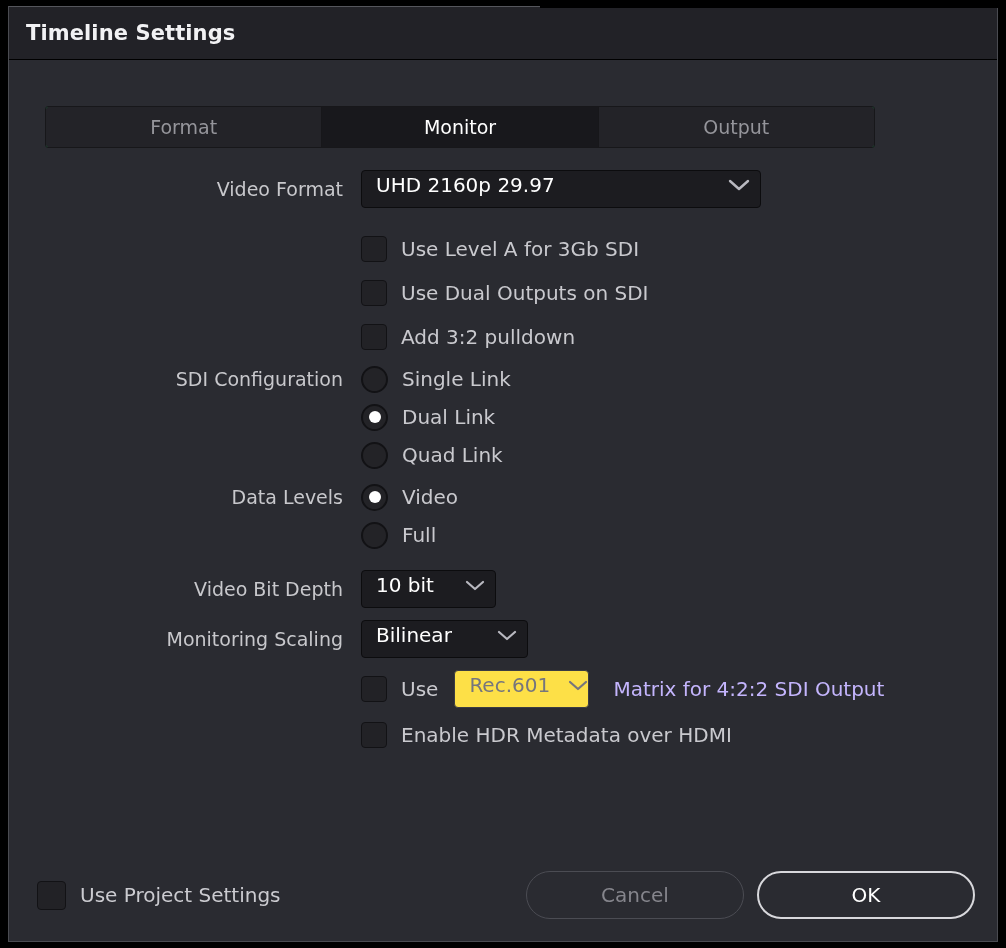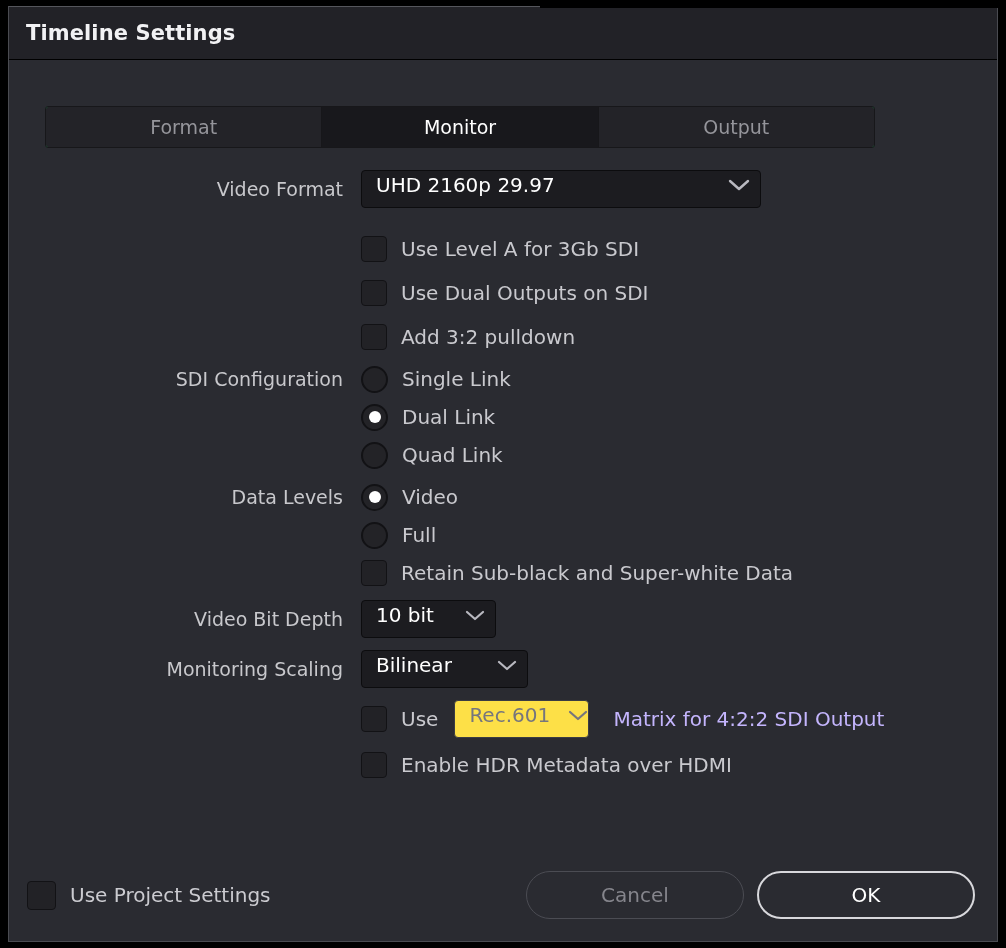--- a/index.html
+++ b/index.html
@@ -227,21 +227,21 @@
   .gap-14 { height: 14px; }
 
   
   .footer {
     position: absolute;
     left: 0;
     bottom: 22px;
     width: 990px;
     display: flex;
     align-items: center;
-    padding: 0 24px 0 18px;
+    padding: 0 24px 0 28px;
     box-sizing: border-box;
   }
   .footer-left {
     display: flex;
     align-items: center;
   }
   .footer-left .cb-text { font-size: 20px; color: #cbcbd0; }
   .footer-right {
     margin-left: auto;
     display: flex;
@@ -379,27 +379,20 @@
         <div class="row">
           <div class="label-col empty">&nbsp;</div>
           <div class="ctrl-col">
             <div class="rb">
                 <span class="dot"></span>
               </div>
             <div class="rb-text">Full</div>
           </div>
         </div>
         <div class="gap-8"></div>
-        <div class="row">
-          <div class="label-col empty">&nbsp;</div>
-          <div class="ctrl-col">
-            <div class="cb"></div>
-            <div class="cb-text">Retain Sub-black and Super-white Data</div>
-          </div>
-        </div>
 
         <div class="gap-12"></div>
 
         <div class="row">
           <div class="label-col">Video Bit Depth</div>
           <div class="ctrl-col">
             <div class="select med">
               <span class="sel-value">10 bit</span>
               <span class="chev">
                 <svg width="20" height="13" viewBox="0 0 20 13">

